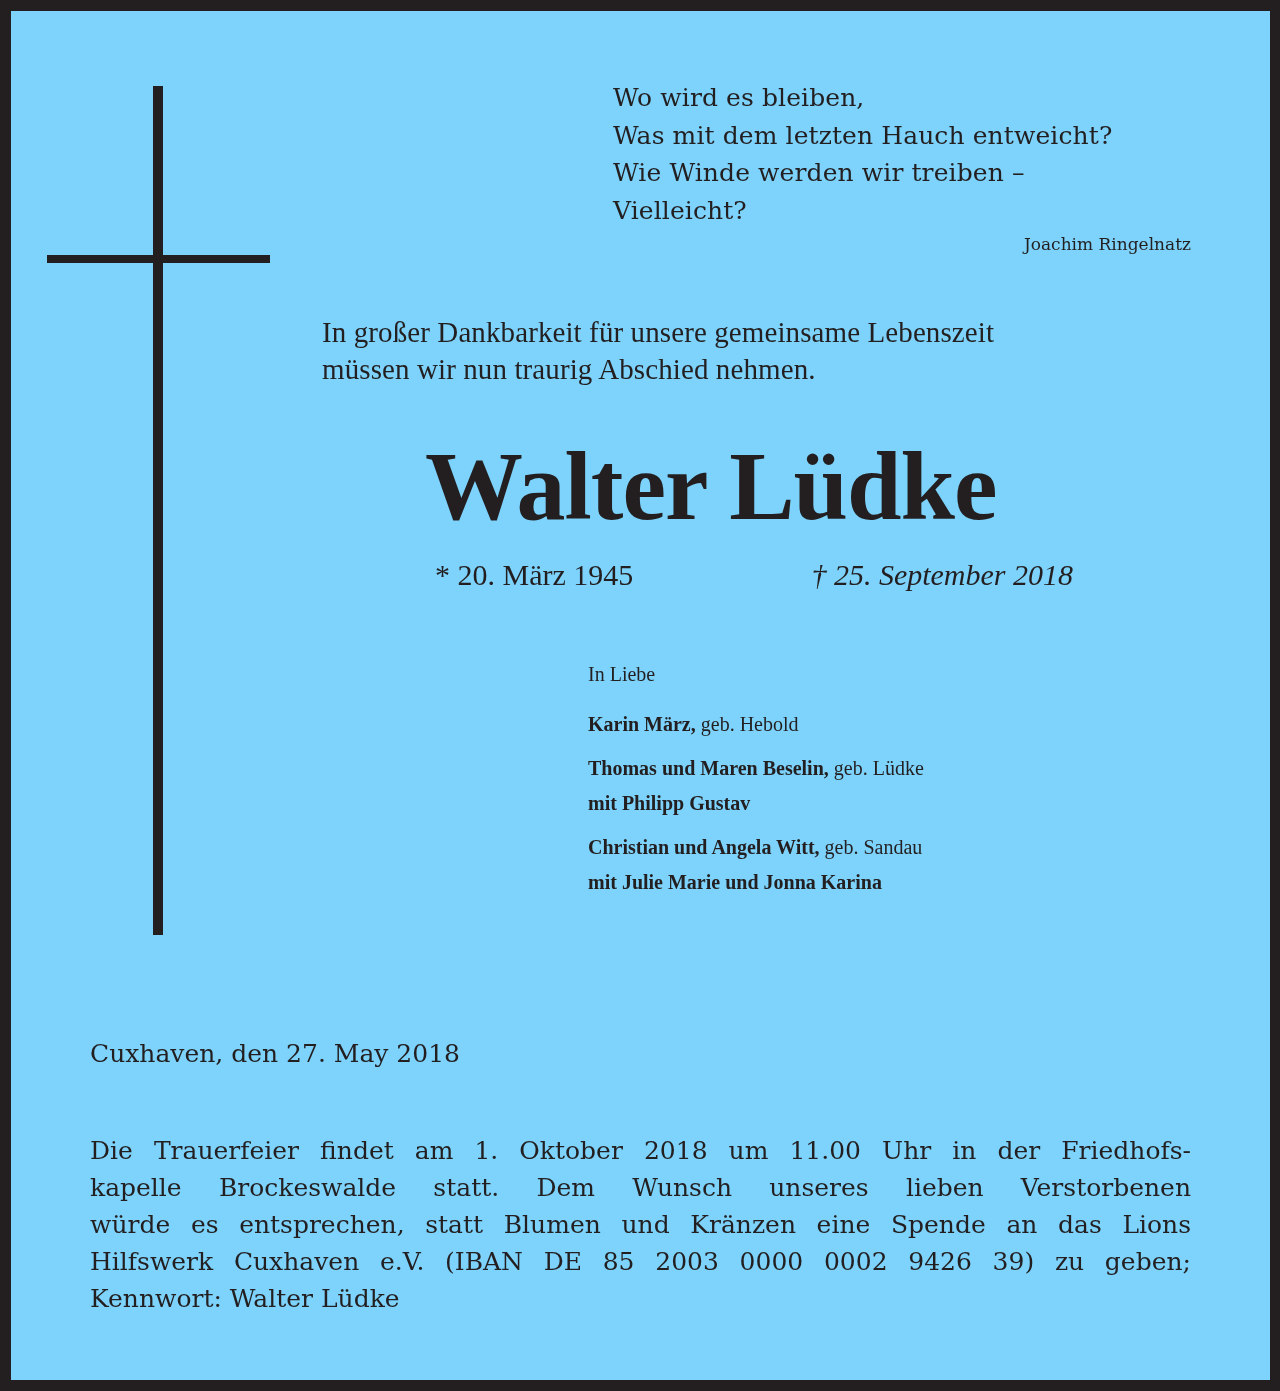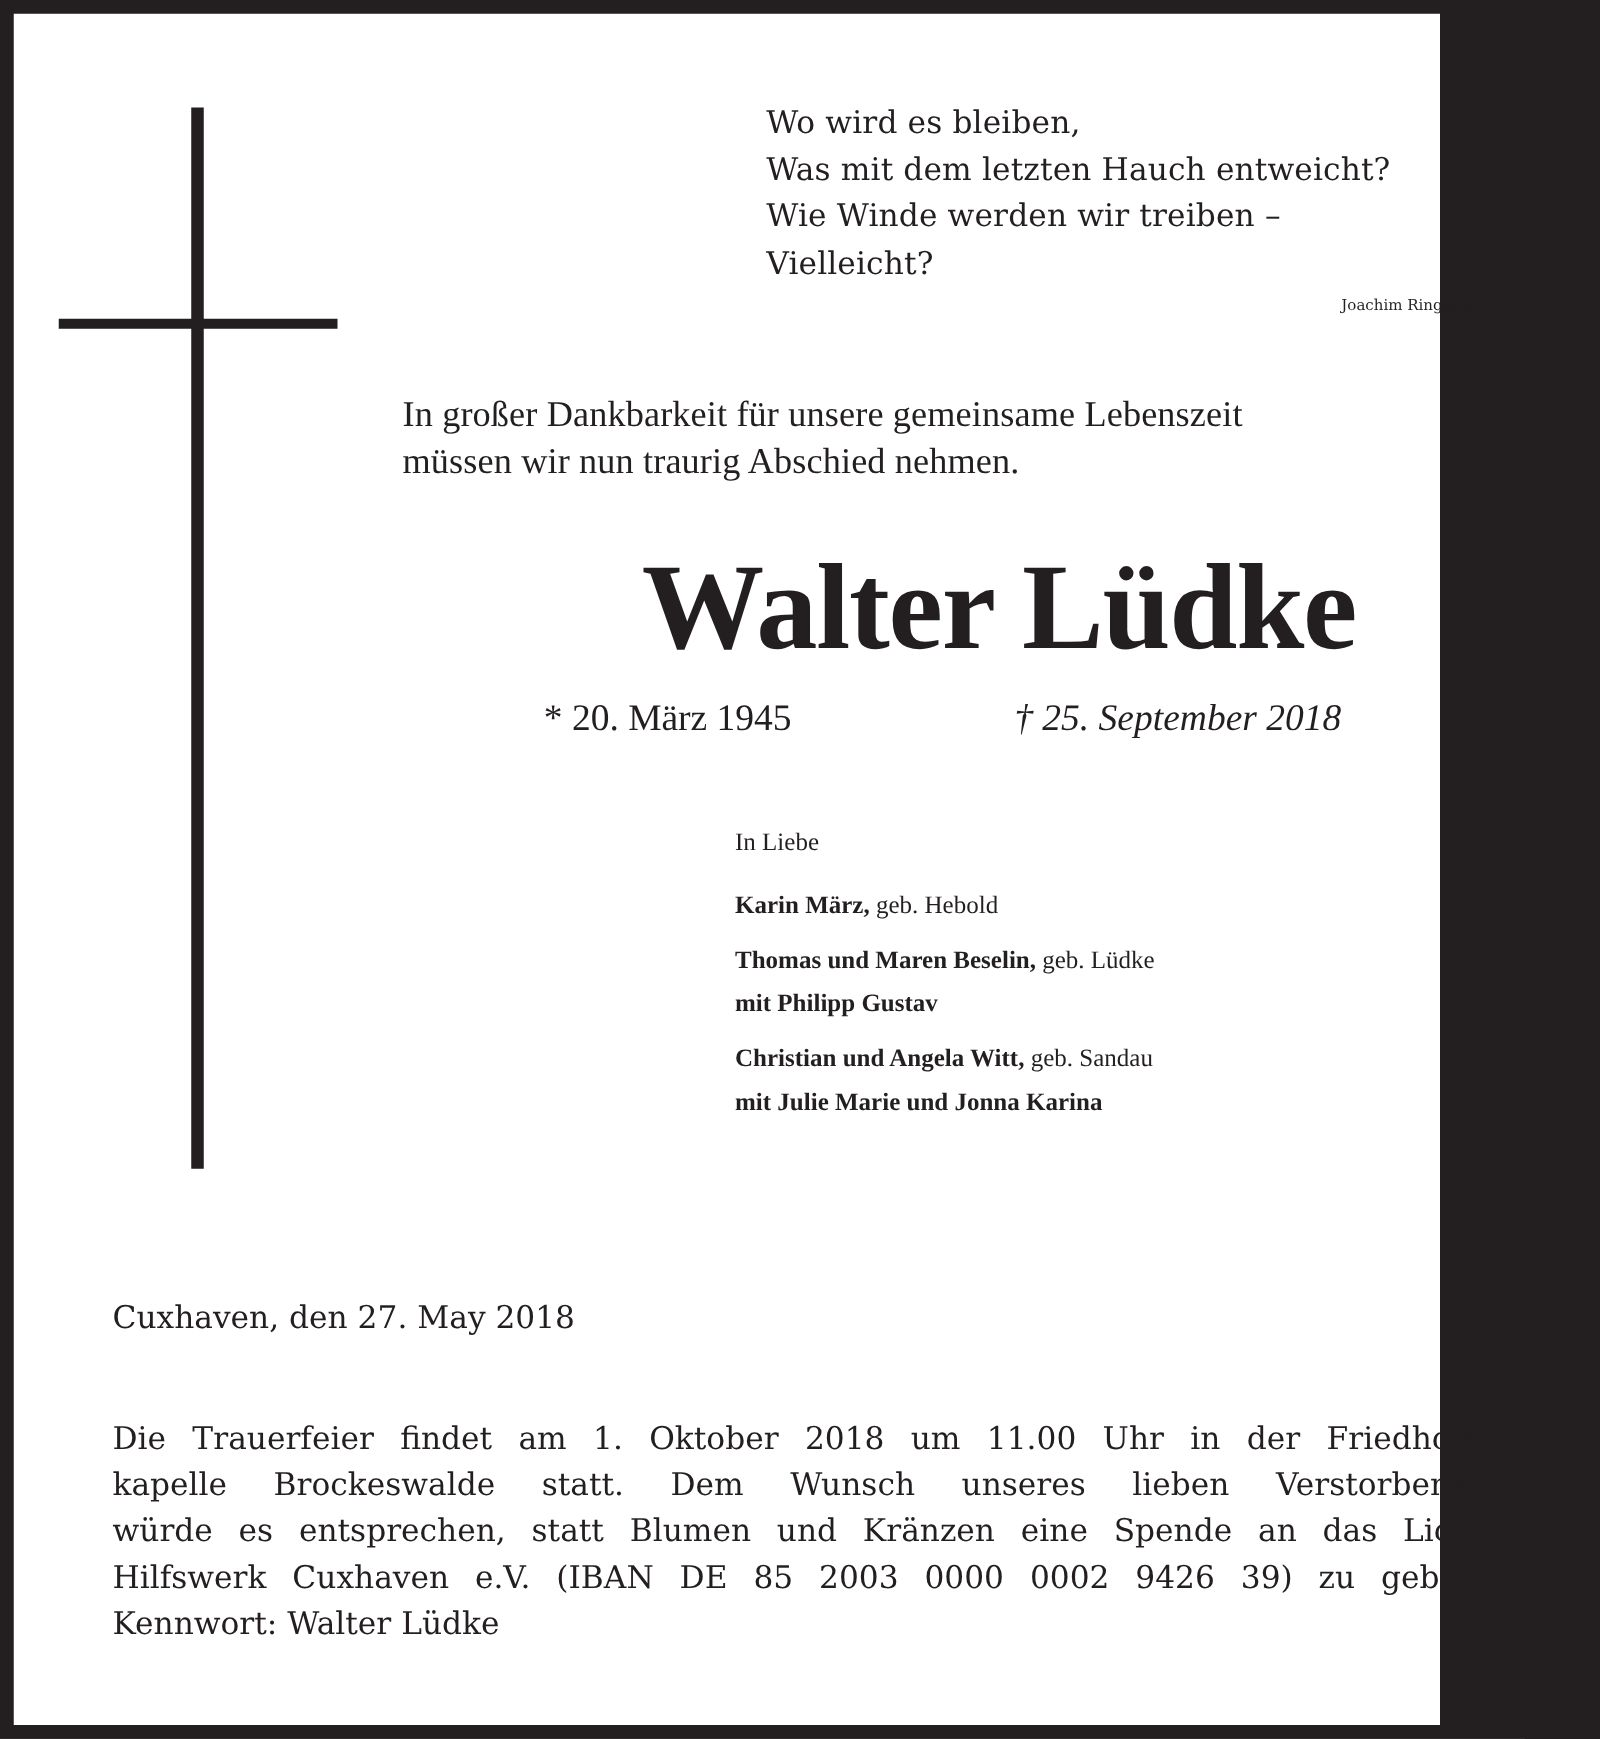--- a/index.html
+++ b/index.html
@@ -1,33 +1,33 @@
 <!DOCTYPE html>
 <html><head>
   <meta charset="utf-8">
   <style>
     html, body { margin: 0; padding: 0; background: #231f20; }
     body { width: 1280px; height: 1391px; position: relative; overflow: hidden; }
     .frame {
-      position: absolute; left: 11px; top: 11px; width: 1141px; height: 1369px;
-      background: #ffffff; color: #231f20;
+      position: absolute; left: 11px; top: 11px; width: 1259px; height: 1369px;
+      background: #7dd3fc; color: #231f20;
       font-family: "DejaVu Serif", "Liberation Serif", serif;
     }
     .cross-v { position: absolute; left: 142px; top: 75px; width: 10px; height: 849px; background: #231f20; }
     .cross-h { position: absolute; left: 36px; top: 244px; width: 223px; height: 8px; background: #231f20; }
 
     .poem { position: absolute; left: 602px; top: 68px; width: 578px; font-size: 25px; line-height: 37.5px; }
     .poem .line { display: block; white-space: nowrap; letter-spacing: 0.1px; }
-    .poem .author { display: block; text-align: right; font-size: 12px; line-height: 24px; margin-top: 3px; }
+    .poem .author { display: block; text-align: right; font-size: 17px; line-height: 24px; margin-top: 3px; }
 
     .intro { position: absolute; left: 311px; top: 303px; width: 870px; font-size: 25px; line-height: 37px;
       font-family: "Liberation Serif", "DejaVu Serif", serif; font-size: 29px; letter-spacing: 0.1px; }
     .intro .line { display: block; white-space: nowrap; }
 
-    .name { position: absolute; left: 414px; top: 420px; width: 660px; text-align: right;
+    .name { position: absolute; left: 414px; top: 420px; width: 660px; text-align: left;
       font-family: "Liberation Serif", serif; font-weight: bold; font-size: 98px; line-height: 110px;
       letter-spacing: -1px; white-space: nowrap; }
 
     .dates { position: absolute; left: 424px; top: 545px; width: 650px; font-family: "Liberation Serif", serif;
       font-size: 30px; line-height: 38px; white-space: nowrap; }
     .dates .born { position: absolute; left: 0; }
     .dates .died { position: absolute; right: 12px; font-style: italic; }
 
     .family { position: absolute; left: 577px; top: 645px; width: 620px;
       font-family: "Liberation Serif", serif; font-size: 20px; }

